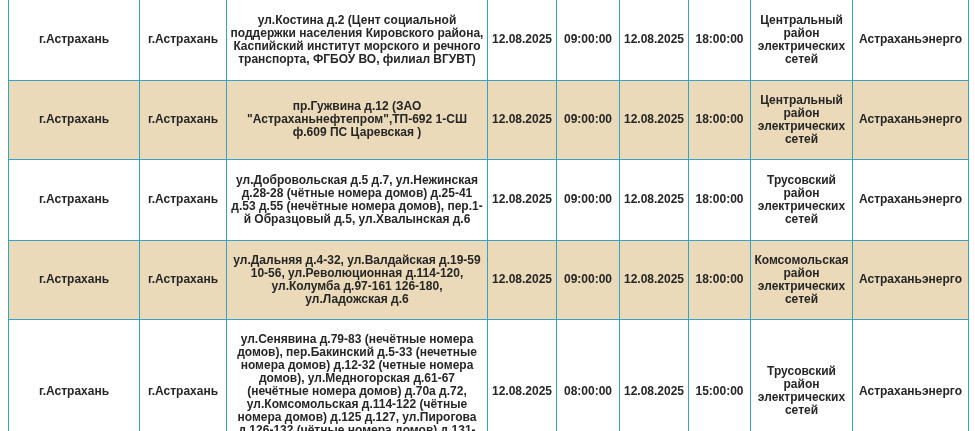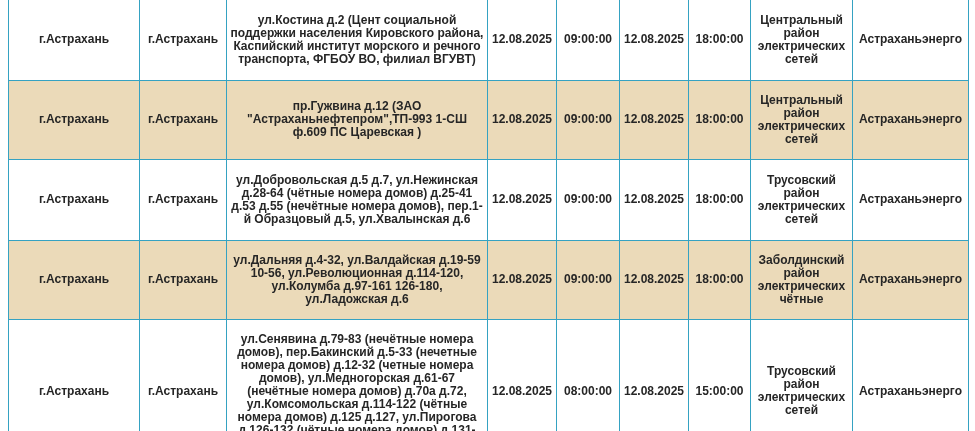--- a/index.html
+++ b/index.html
@@ -81,48 +81,48 @@
         <td>12.08.2025</td>
         <td>09:00:00</td>
         <td>12.08.2025</td>
         <td>18:00:00</td>
         <td>Центральный район электрических сетей</td>
         <td>Астраханьэнерго</td>
       </tr>
       <tr class="r2 alt">
         <td>г.Астрахань</td>
         <td>г.Астрахань</td>
-        <td>пр.Гужвина д.12 (ЗАО "Астраханьнефтепром",ТП-993 1-СШ ф.609 ПС Царевская )</td>
+        <td>пр.Гужвина д.12 (ЗАО "Астраханьнефтепром",ТП-692 1-СШ ф.609 ПС Царевская )</td>
         <td>12.08.2025</td>
         <td>09:00:00</td>
         <td>12.08.2025</td>
         <td>18:00:00</td>
         <td>Центральный район электрических сетей</td>
         <td>Астраханьэнерго</td>
       </tr>
       <tr class="r3 plain">
         <td>г.Астрахань</td>
         <td>г.Астрахань</td>
-        <td>ул.Добровольская д.5 д.7, ул.Нежинская д.28-64 (чётные номера домов) д.25-41 д.53 д.55 (нечётные номера домов), пер.1-й Образцовый д.5, ул.Хвалынская д.6</td>
+        <td>ул.Добровольская д.5 д.7, ул.Нежинская д.28-28 (чётные номера домов) д.25-41 д.53 д.55 (нечётные номера домов), пер.1-й Образцовый д.5, ул.Хвалынская д.6</td>
         <td>12.08.2025</td>
         <td>09:00:00</td>
         <td>12.08.2025</td>
         <td>18:00:00</td>
         <td>Трусовский район электрических сетей</td>
         <td>Астраханьэнерго</td>
       </tr>
       <tr class="r4 alt">
         <td>г.Астрахань</td>
         <td>г.Астрахань</td>
         <td>ул.Дальняя д.4-32, ул.Валдайская д.19-59 10-56, ул.Революционная д.114-120, ул.Колумба д.97-161 126-180, ул.Ладожская д.6</td>
         <td>12.08.2025</td>
         <td>09:00:00</td>
         <td>12.08.2025</td>
         <td>18:00:00</td>
-        <td>Заболдинский район электрических чётные</td>
+        <td>Комсомольская район электрических сетей</td>
         <td>Астраханьэнерго</td>
       </tr>
       <tr class="r5 plain">
         <td>г.Астрахань</td>
         <td>г.Астрахань</td>
         <td>ул.Сенявина д.79-83 (нечётные номера домов), пер.Бакинский д.5-33 (нечетные номера домов) д.12-32 (четные номера домов), ул.Медногорская д.61-67 (нечётные номера домов) д.70а д.72, ул.Комсомольская д.114-122 (чётные номера домов) д.125 д.127, ул.Пирогова д.126-132 (чётные номера домов) д.131-137 (нечётные номера домов)</td>
         <td>12.08.2025</td>
         <td>08:00:00</td>
         <td>12.08.2025</td>
         <td>15:00:00</td>

